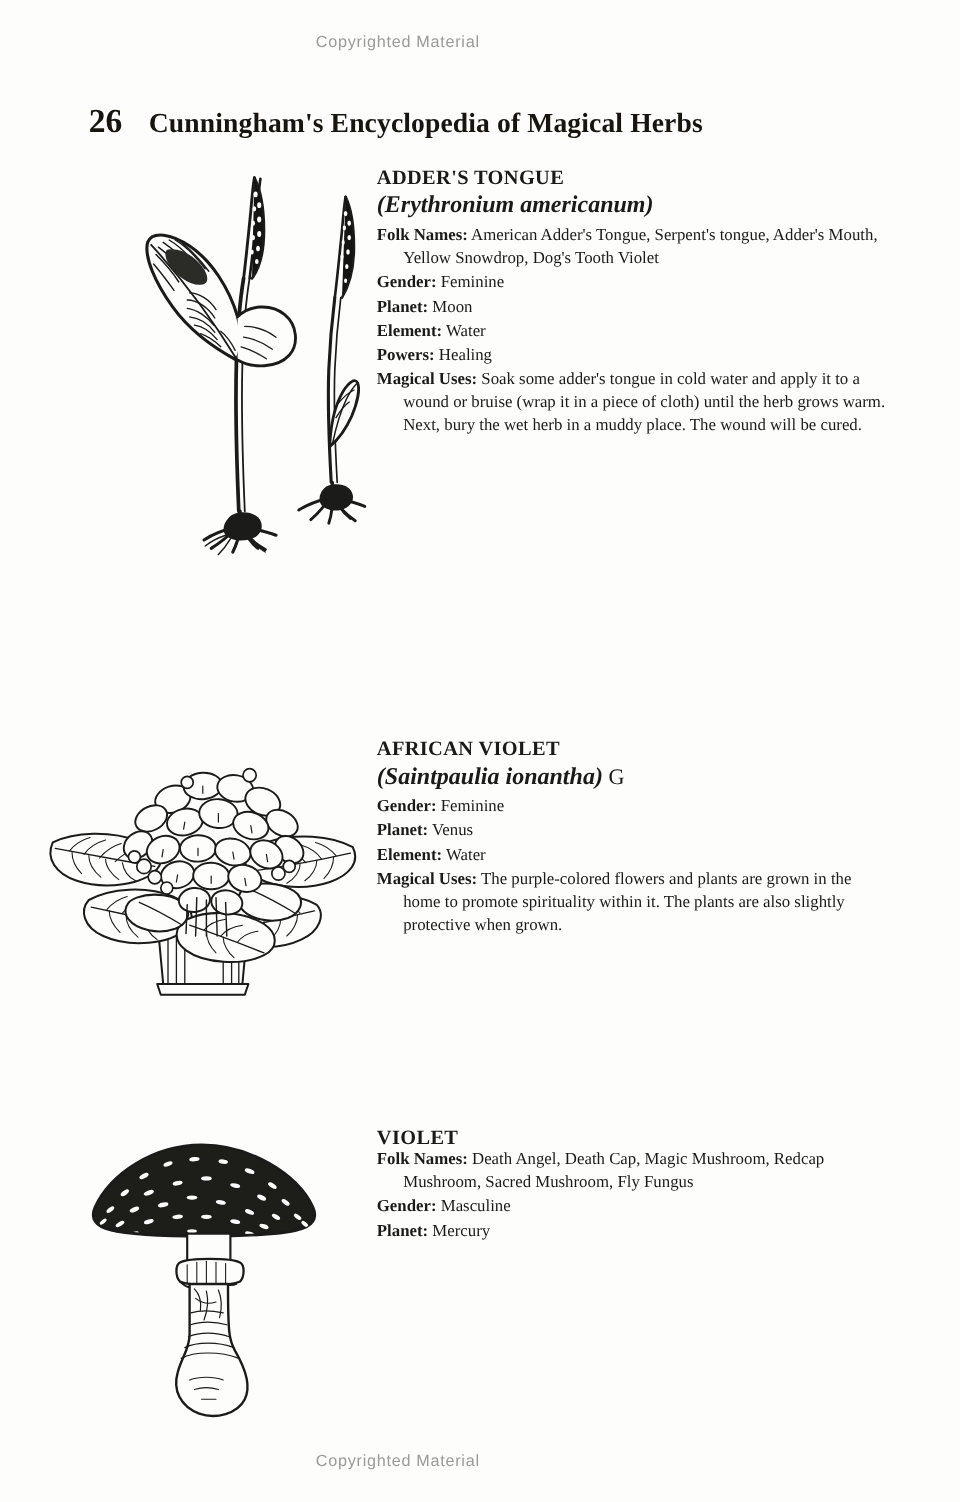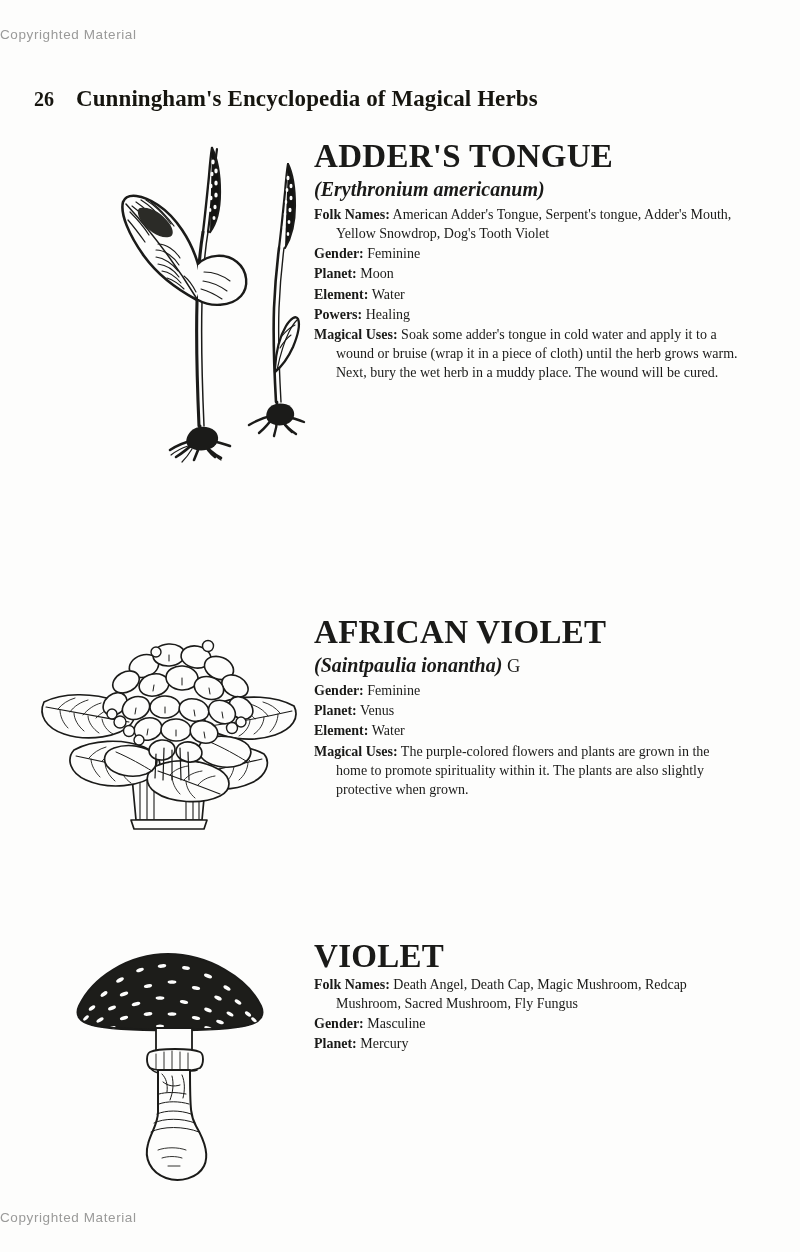--- a/index.html
+++ b/index.html
@@ -16,21 +16,21 @@
     overflow: hidden;
     font-family: "Liberation Serif", "DejaVu Serif", serif;
     color: #1a1a18;
   }
 
   
   .watermark {
     position: absolute;
     left: 0;
     width: 663px;
-    text-align: left;
+    text-align: center;
     font-family: "Liberation Sans", "DejaVu Sans", sans-serif;
     font-size: 13.5px;
     letter-spacing: 0.6px;
     color: #9a9a99;
   }
   .watermark.top { top: 27px; }
   .watermark.bottom { top: 1210px; }
 
   
   .running-head {
@@ -39,22 +39,23 @@
     left: 34px;
     width: 740px;
     display: flex;
     align-items: baseline;
     gap: 22px;
     font-size: 20px;
     color: #16150f;
   }
   .folio {
     font-weight: 700;
-    font-size: 20px;
+    font-size: 28px;
     letter-spacing: 0px;
+    margin-left: 40px;
   }
   .book-title {
     font-size: 23px;
     font-weight: 600;
     letter-spacing: 0.1px;
   }
 
   
   .entry {
     position: absolute;
@@ -70,21 +71,21 @@
     left: 0;
     top: 0;
   }
   .entry-text {
     margin-left: 280px;
     width: 425px;
   }
 
   h2.herb-name {
     margin: 0;
-    font-size: 33px;
+    font-size: 17px;
     font-weight: 700;
     letter-spacing: 0.3px;
     line-height: 1.12;
   }
   .botanical {
     margin: 2px 0 4px 0;
     font-size: 20px;
     font-weight: 700;
     font-style: italic;
     line-height: 1.2;

